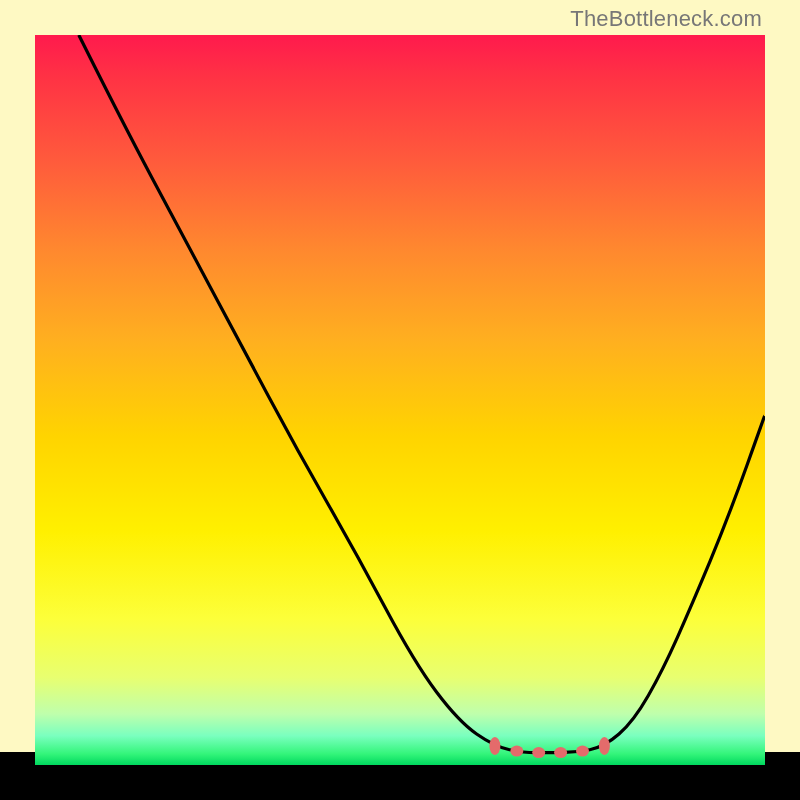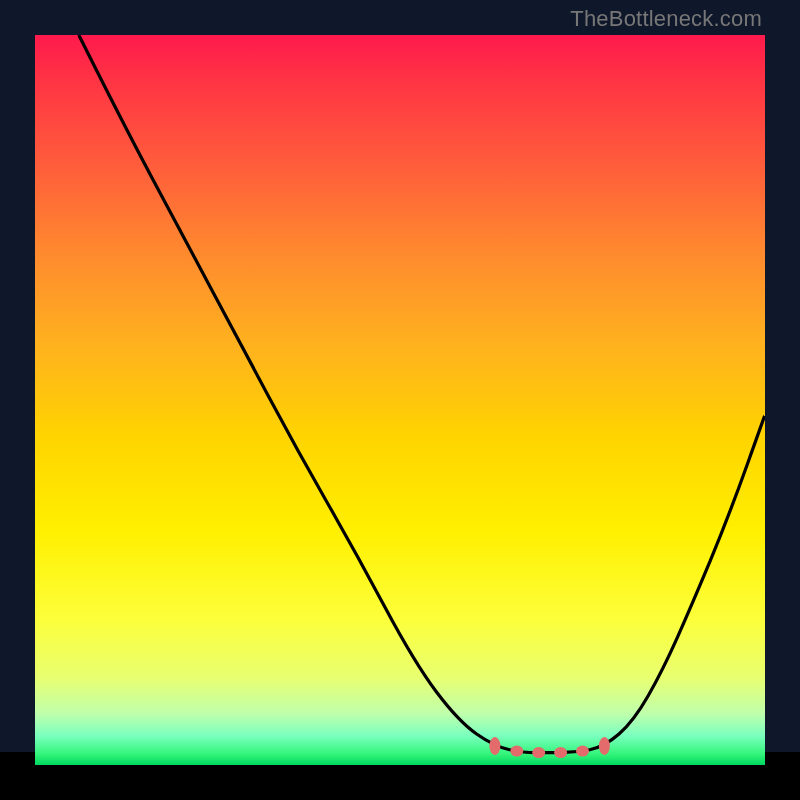--- a/index.html
+++ b/index.html
@@ -8,21 +8,21 @@
     width: 800px;
     height: 800px;
     background: #000;
     overflow: hidden;
     font-family: Arial, sans-serif;
   }
   .frame {
     position: relative;
     width: 800px;
     height: 752px;
-    background: #0f172a;
+    background: #fef9c3;
   }
   .plot-area {
     position: absolute;
     left: 35px;
     top: 35px;
     width: 730px;
     height: 730px;
     overflow: hidden;
   }
   .gradient-bg {

